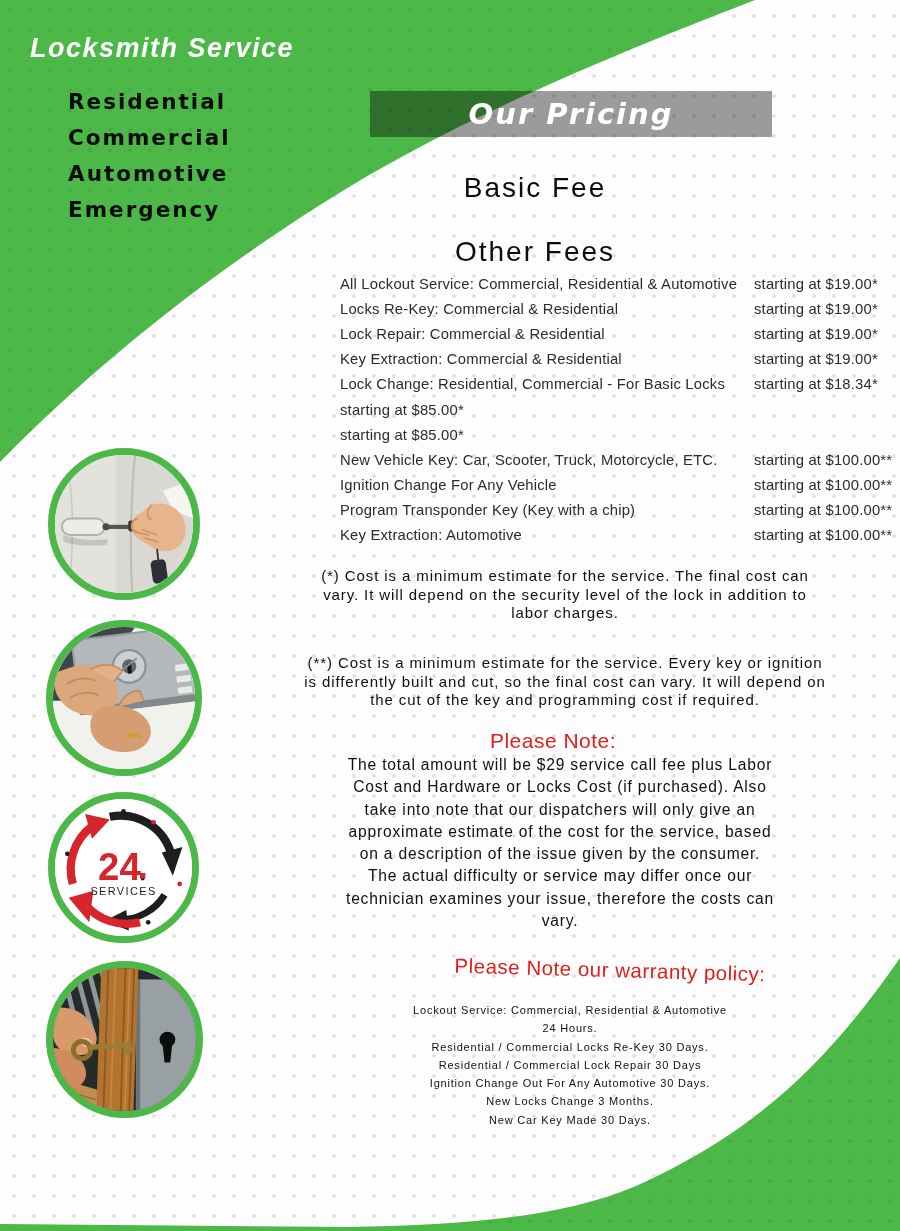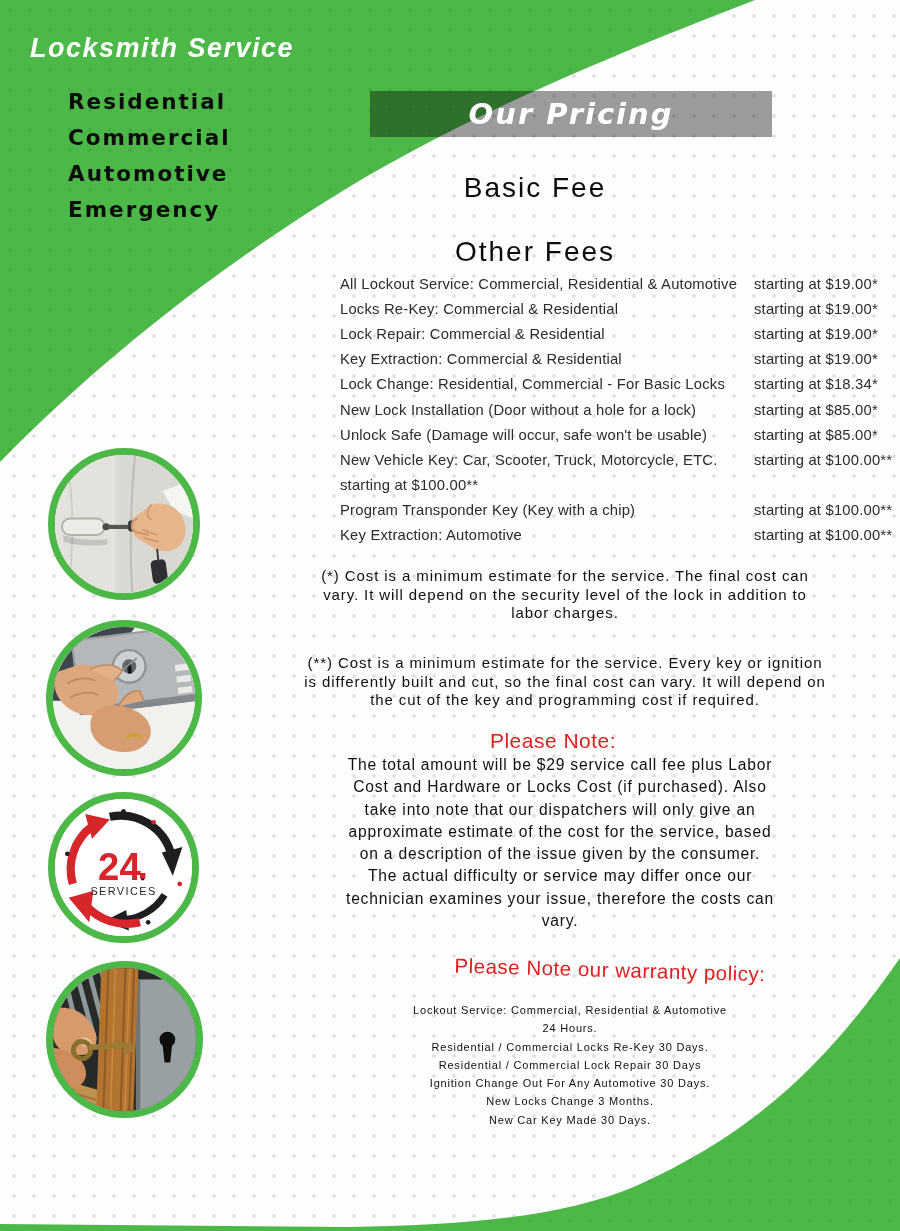--- a/index.html
+++ b/index.html
@@ -115,32 +115,31 @@
       </div>
     <div class="fee-row">
         <span class="svc">Key Extraction: Commercial &amp; Residential</span>
         <span class="prc">starting at $19.00*</span>
       </div>
     <div class="fee-row">
         <span class="svc">Lock Change: Residential, Commercial - For Basic Locks</span>
         <span class="prc">starting at $18.34*</span>
       </div>
     <div class="fee-row">
-        <span class="svc">New Lock Installation (Door without a hole for a lock)</span>
         <span class="prc">starting at $85.00*</span>
       </div>
     <div class="fee-row">
-        <span class="svc">Unlock Safe (Damage will occur, safe won't be usable)</span>
         <span class="prc">starting at $85.00*</span>
       </div>
     <div class="fee-row">
         <span class="svc">New Vehicle Key: Car, Scooter, Truck, Motorcycle, ETC.</span>
         <span class="prc">starting at $100.00**</span>
       </div>
     <div class="fee-row">
+        <span class="svc">Ignition Change For Any Vehicle</span>
         <span class="prc">starting at $100.00**</span>
       </div>
     <div class="fee-row">
         <span class="svc">Program Transponder Key (Key with a chip)</span>
         <span class="prc">starting at $100.00**</span>
       </div>
     <div class="fee-row">
         <span class="svc">Key Extraction: Automotive</span>
         <span class="prc">starting at $100.00**</span>
       </div>

